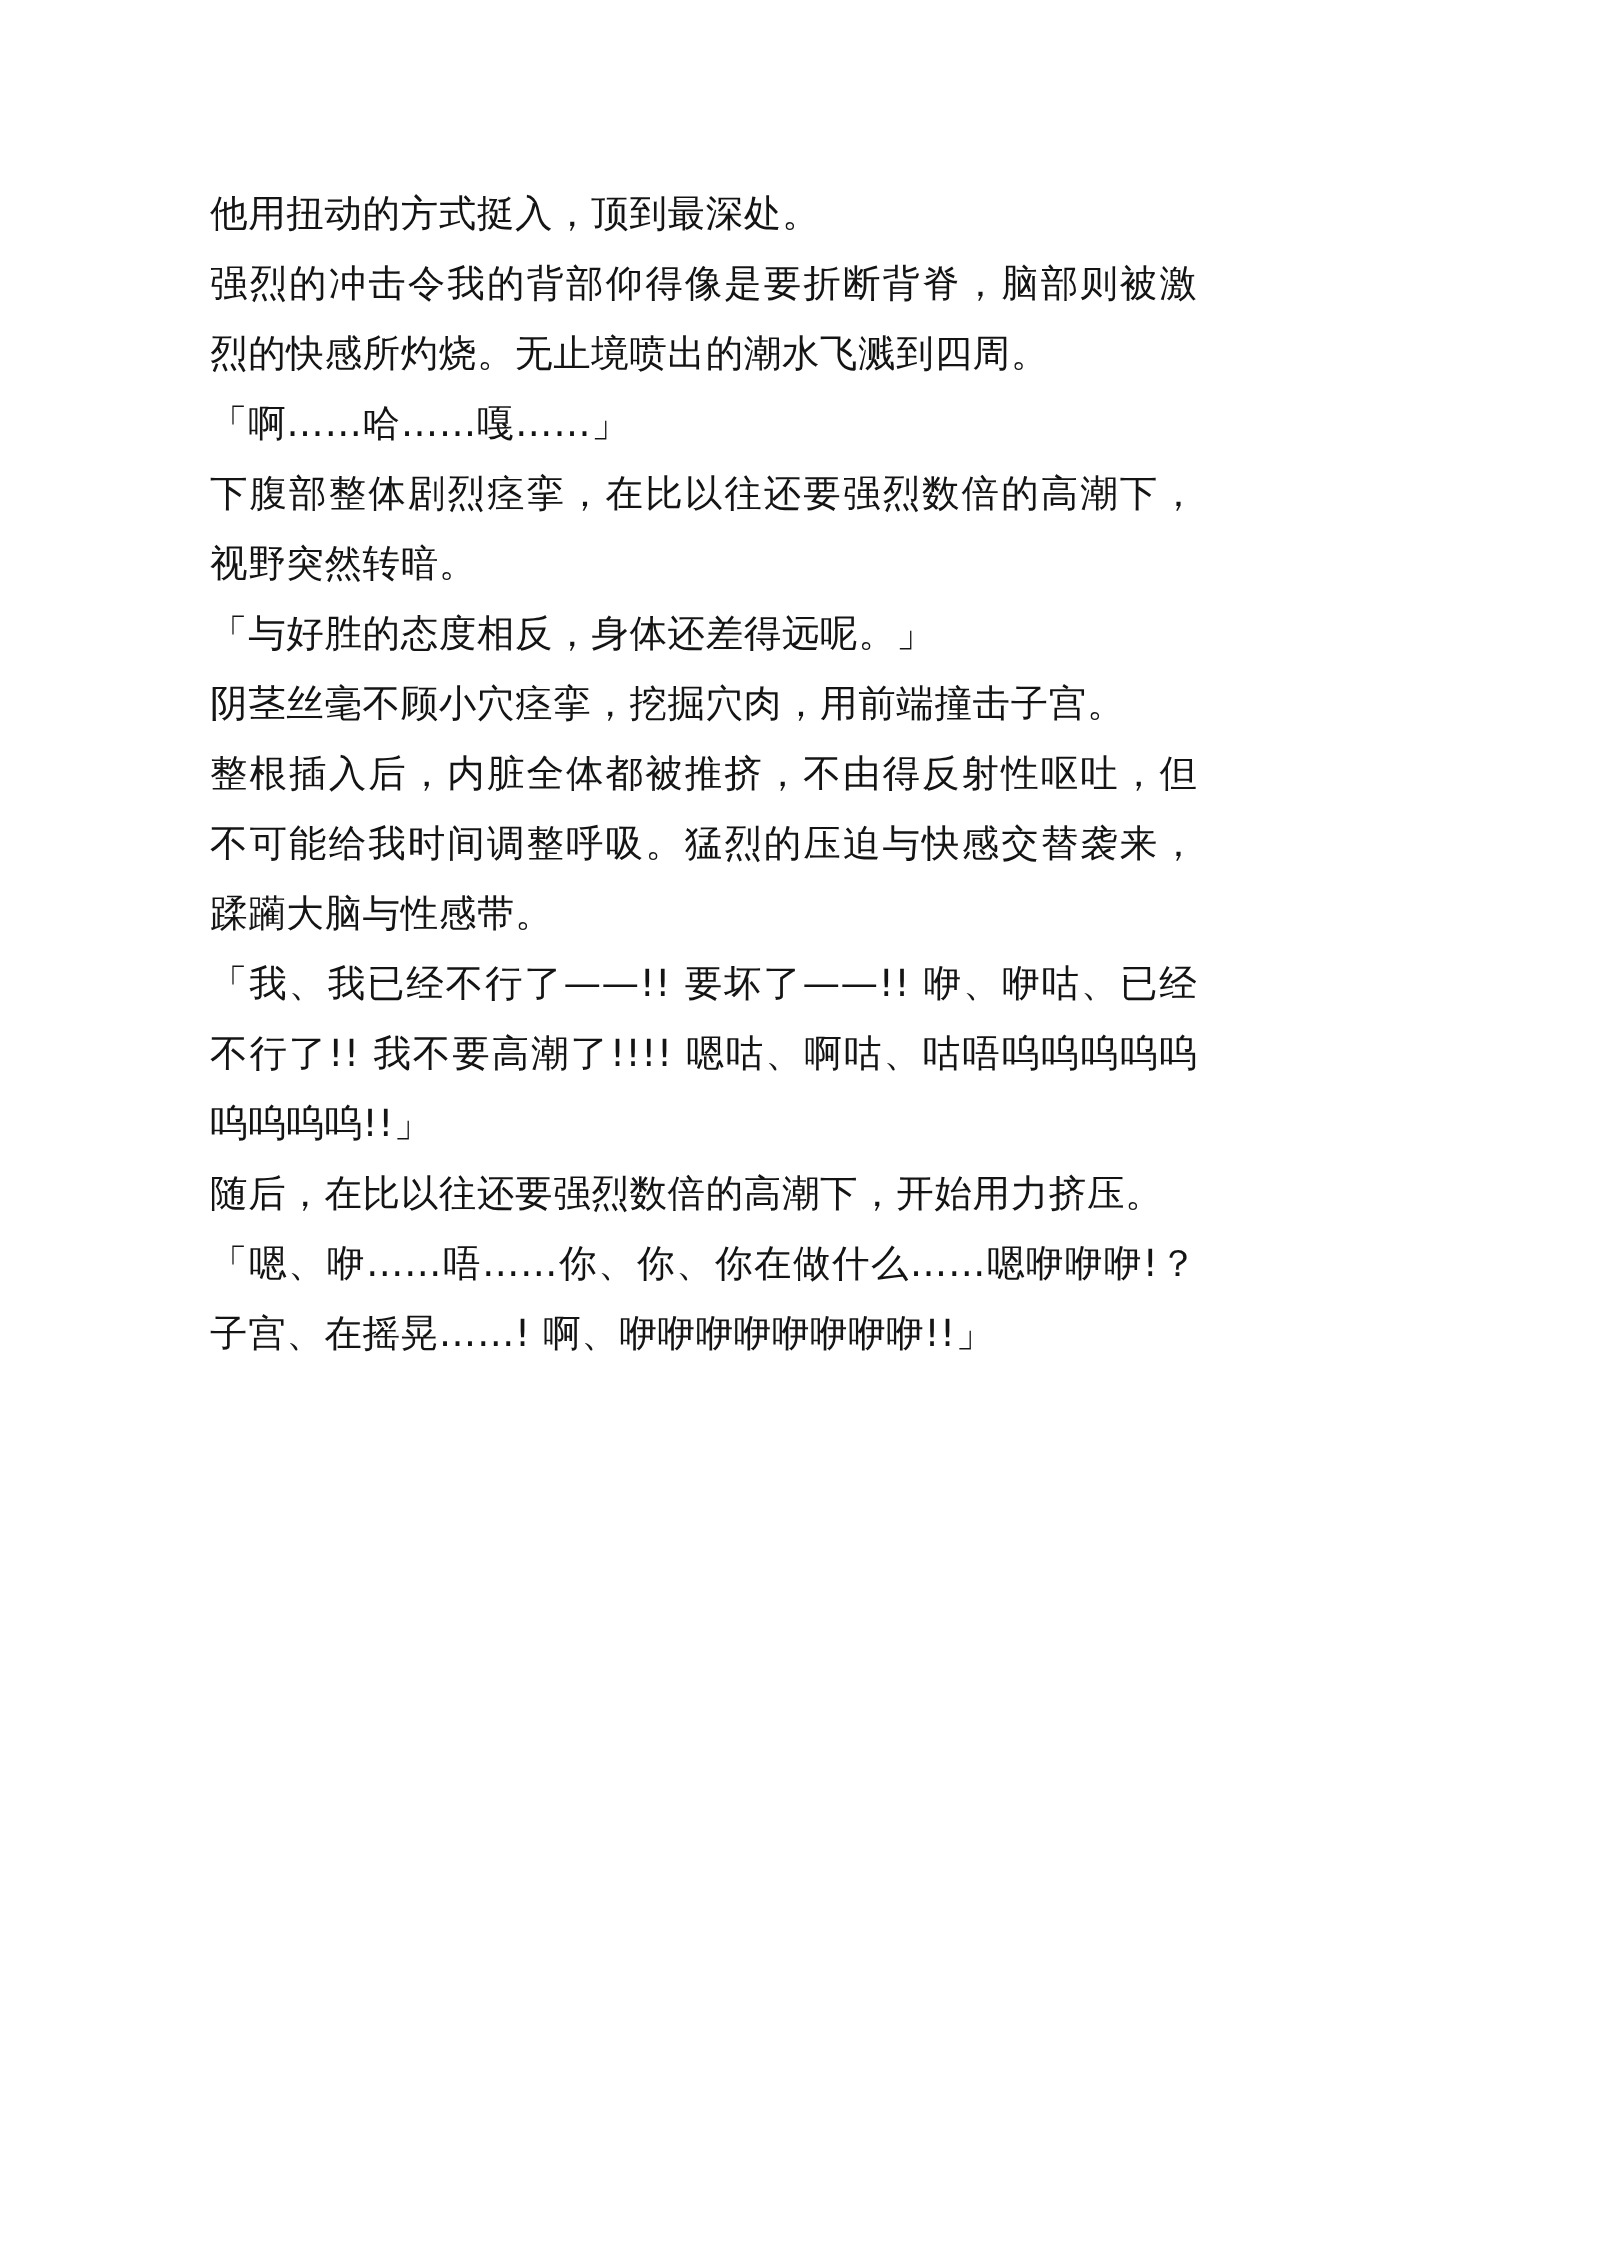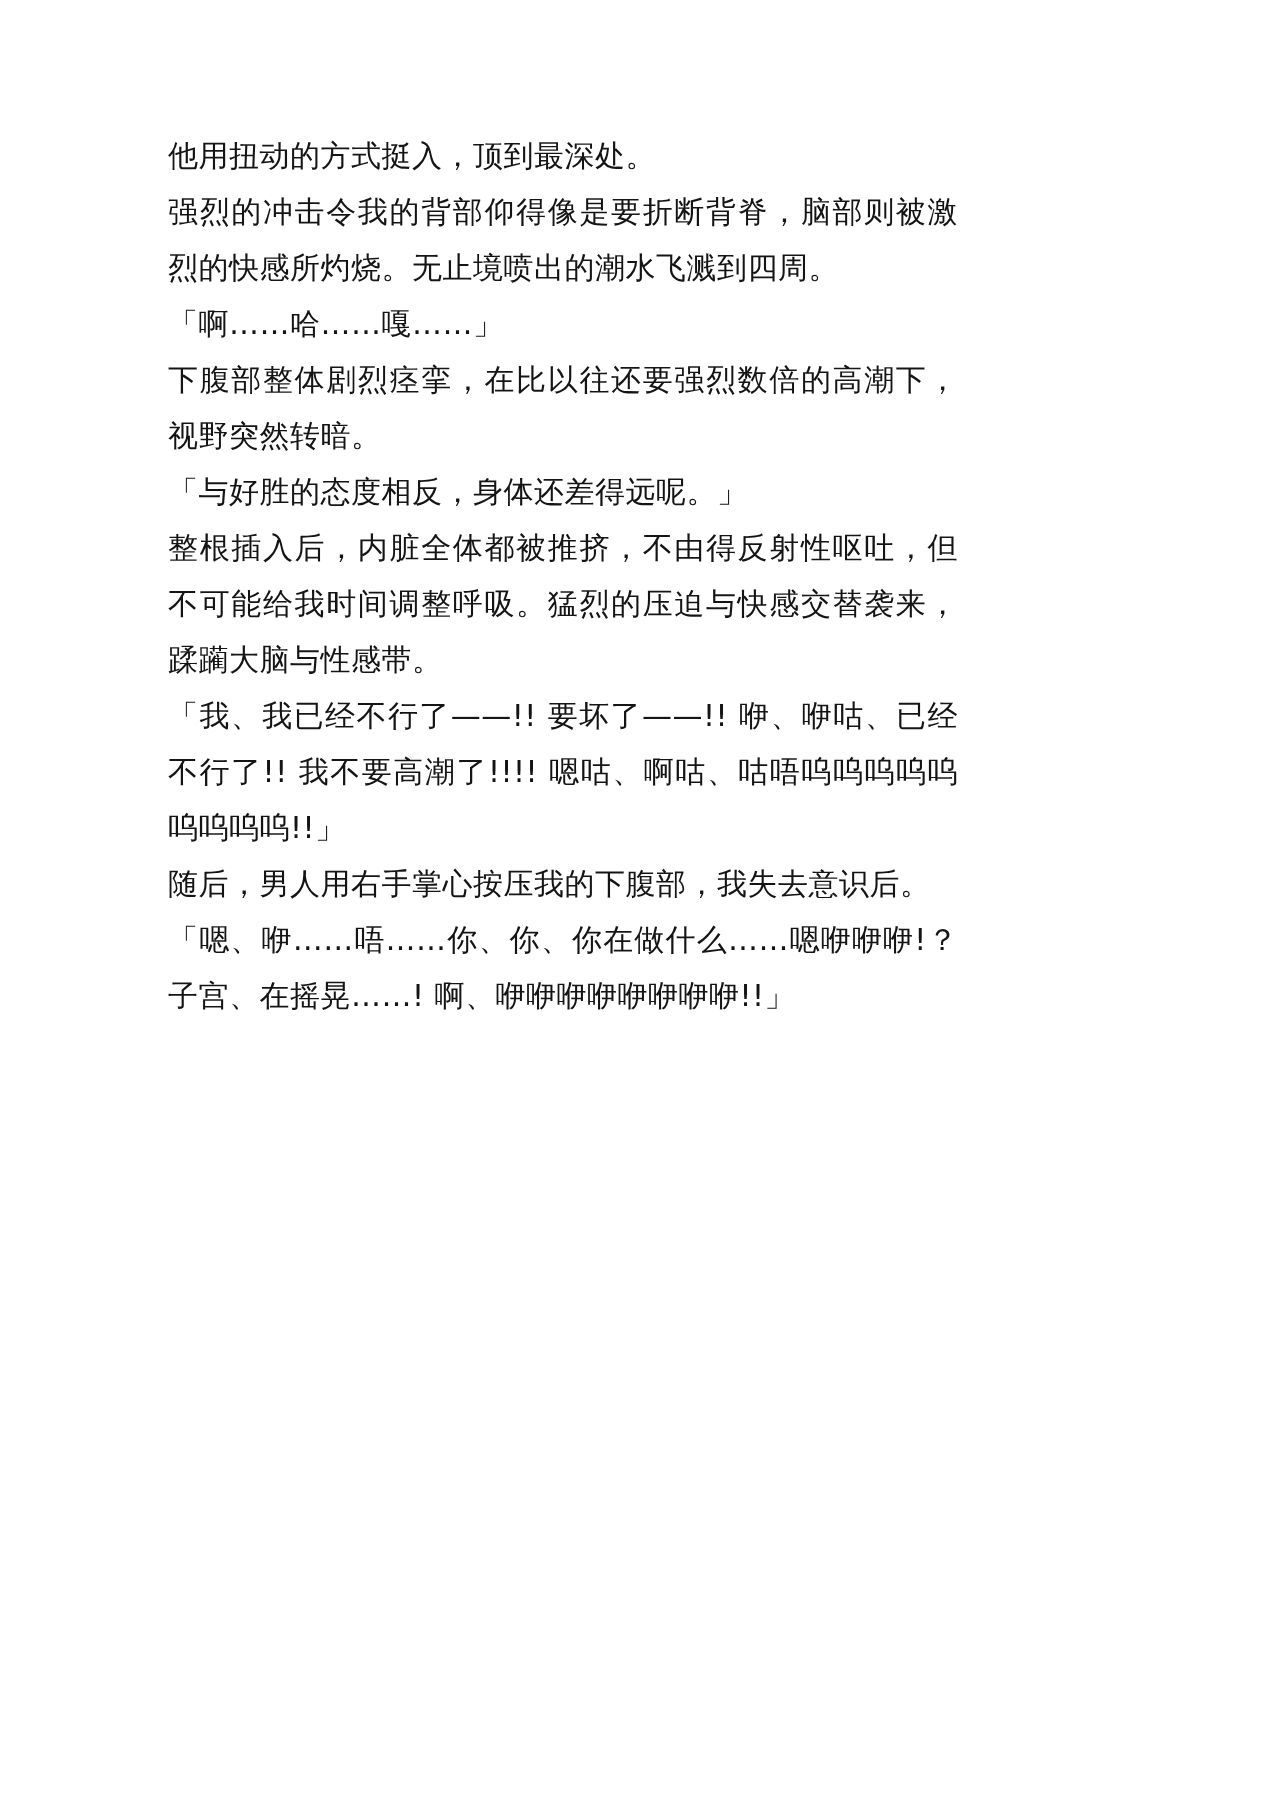--- a/index.html
+++ b/index.html
@@ -17,21 +17,21 @@
     position: relative;
     width: 1280px;
     height: 1810px;
     box-sizing: border-box;
     background: #ffffff;
     overflow: hidden;
   }
   .text-body {
     position: absolute;
     left: 168px;
-    top: 128px;
+    top: 144px;
     width: 790px;
   }
   .para {
     margin: 0 0 0 0;
     font-size: 30px;
     line-height: 56px;
     letter-spacing: 0.5px;
     text-align: justify;
     text-justify: inter-character;
     color: #141414;
@@ -44,18 +44,19 @@
 </head>
 <body>
 
 <div class="page">
   <div class="text-body">
     <p class="para">他用扭动的方式挺入，顶到最深处。</p>
     <p class="para">强烈的冲击令我的背部仰得像是要折断背脊，脑部则被激烈的快感所灼烧。无止境喷出的潮水飞溅到四周。</p>
     <p class="para indent">「啊……哈……嘎……」</p>
     <p class="para">下腹部整体剧烈痉挛，在比以往还要强烈数倍的高潮下，视野突然转暗。</p>
     <p class="para indent">「与好胜的态度相反，身体还差得远呢。」</p>
+    <p class="para">阴茎丝毫不顾小穴痉挛，挖掘穴肉，用前端撞击子宫。</p>
     <p class="para">整根插入后，内脏全体都被推挤，不由得反射性呕吐，但不可能给我时间调整呼吸。猛烈的压迫与快感交替袭来，蹂躏大脑与性感带。</p>
     <p class="para indent">「我、我已经不行了——!! 要坏了——!! 咿、咿咕、已经不行了!! 我不要高潮了!!!! 嗯咕、啊咕、咕唔呜呜呜呜呜呜呜呜呜!!」</p>
-    <p class="para">随后，男人用右手掌心按压我的下腹部，我失去意识后。</p>
+    <p class="para">随后，在比以往还要强烈数倍的高潮下，开始用力挤压。</p>
     <p class="para indent">「嗯、咿……唔……你、你、你在做什么……嗯咿咿咿!？ 子宫、在摇晃……! 啊、咿咿咿咿咿咿咿咿!!」</p>
   </div>
 </div>
 
 </body></html>

